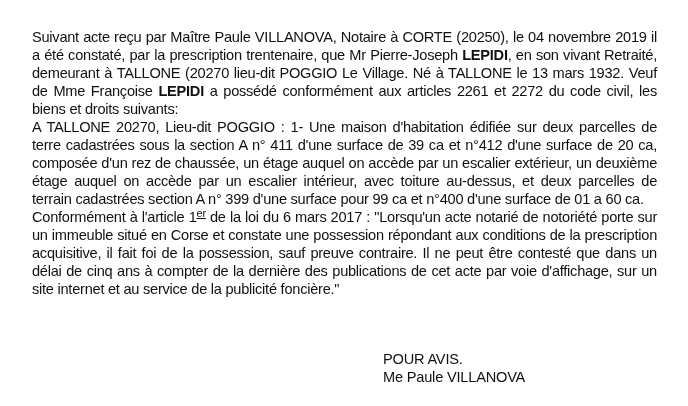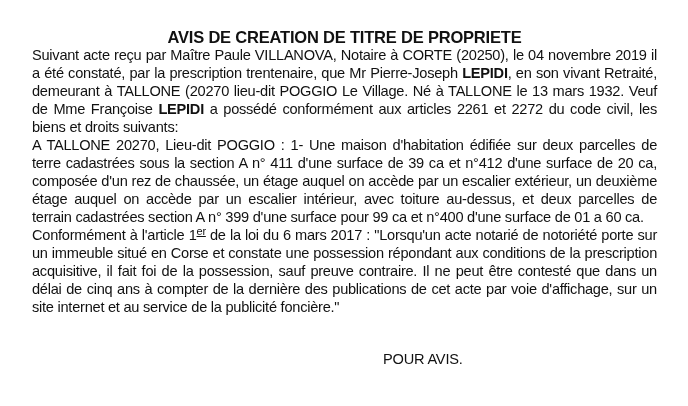--- a/index.html
+++ b/index.html
@@ -56,24 +56,24 @@
       font-size: 14.6px;
       line-height: 18px;
       letter-spacing: -0.2px;
     }
     .signature div { margin: 0; }
   </style>
 </head>
 <body>
 
 <div class="doc">
-  <div class="title">AVIS DE CREATION DE TITRE DE PROPRIETE</div>
 
   <div class="body-text">
     <p class="para para-last"><span>Suivant acte reçu par Maître Paule VILLANOVA, Notaire à CORTE (20250), le 04 novembre 2019 il a été constaté, par la prescription trentenaire, que Mr Pierre-Joseph </span><b>LEPIDI</b><span>, en son vivant Retraité, demeurant à TALLONE (20270 lieu-dit POGGIO Le Village. Né à TALLONE le 13 mars 1932. Veuf de Mme Françoise </span><b>LEPIDI</b><span>  a possédé conformément aux articles 2261 et 2272 du code civil, les biens et droits suivants:</span></p>
     <p class="para para-last">A TALLONE  20270, Lieu-dit POGGIO : 1- Une maison d'habitation édifiée sur deux parcelles de terre cadastrées sous la section A n° 411 d'une surface de 39 ca et n°412 d'une surface de 20 ca, composée d'un rez de chaussée, un étage auquel on accède par un escalier extérieur, un deuxième étage auquel on accède par un escalier intérieur, avec toiture au-dessus, et deux parcelles de terrain cadastrées section A n° 399 d'une surface pour 99 ca et n°400 d'une surface de 01 a 60 ca.</p>
     <p class="para para-last"><span>Conformément à l'article 1</span><sup>er</sup><span> de la loi du 6 mars 2017 : "Lorsqu'un acte notarié de notoriété porte sur un immeuble situé en Corse et constate une possession répondant aux conditions de la prescription acquisitive, il fait foi de la possession, sauf preuve contraire. Il ne peut être contesté que dans un délai de cinq ans à compter de la dernière des publications de cet acte par voie d'affichage, sur un site internet et au service de la publicité foncière."</span></p>
   </div>
 </div>
 
 <div class="signature">
   <div>POUR AVIS.</div>
+  <div>Me Paule VILLANOVA</div>
 </div>
 
 </body></html>

